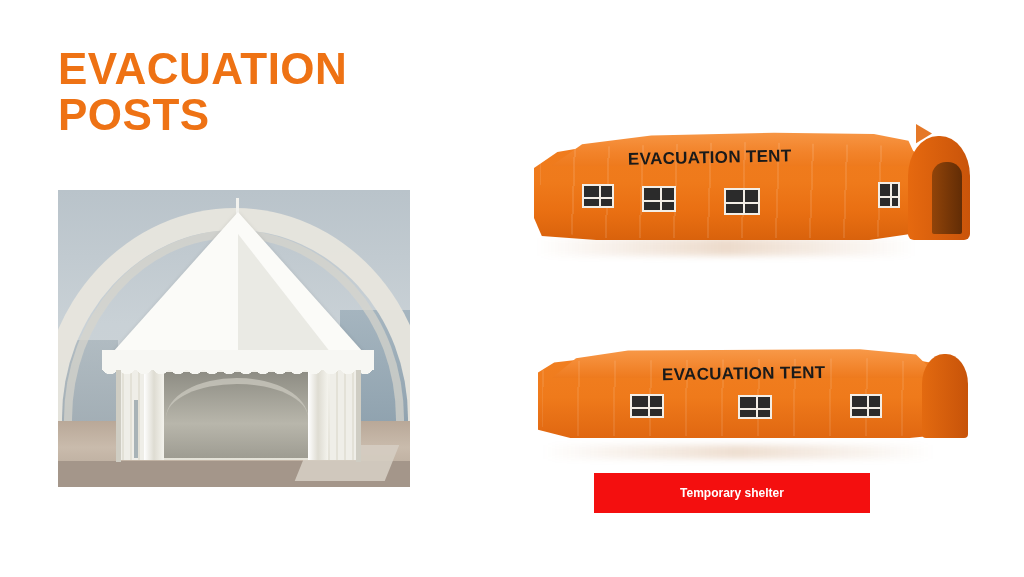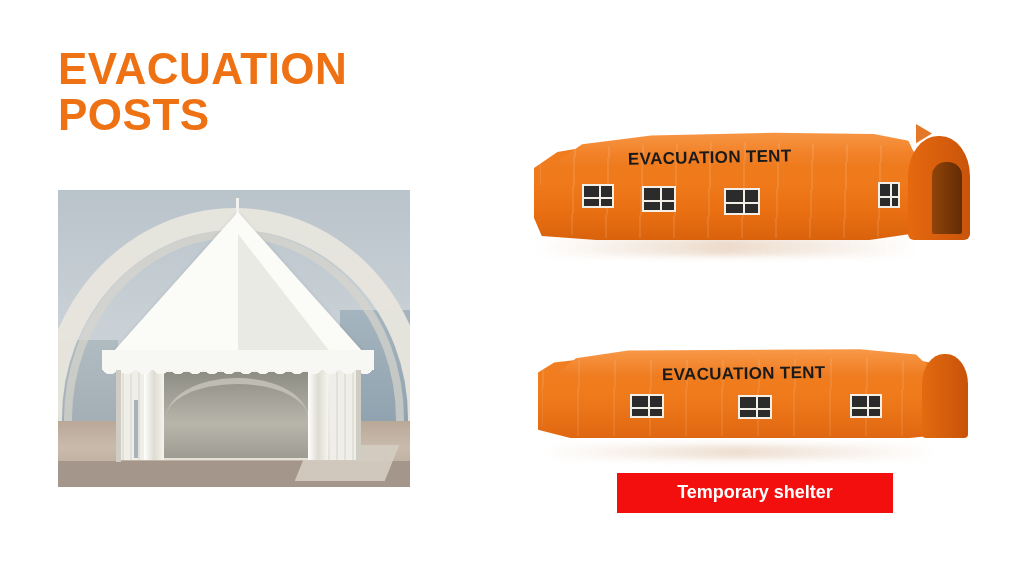--- a/index.html
+++ b/index.html
@@ -418,25 +418,25 @@
     white-space: pre-line;
   }
   .caption-left {
     left: 88px;
     top: 498px;
     width: 286px;
     height: 54px;
     font-size: 18px;
   }
   .caption-right {
-    left: 617px;
+    left: 594px;
     top: 473px;
     width: 276px;
     height: 40px;
-    font-size: 18px;
+    font-size: 12px;
   }
 </style>
 </head>
 <body>
 
 <div class="slide">
 
   <div class="title">EVACUATION
 POSTS</div>
 

